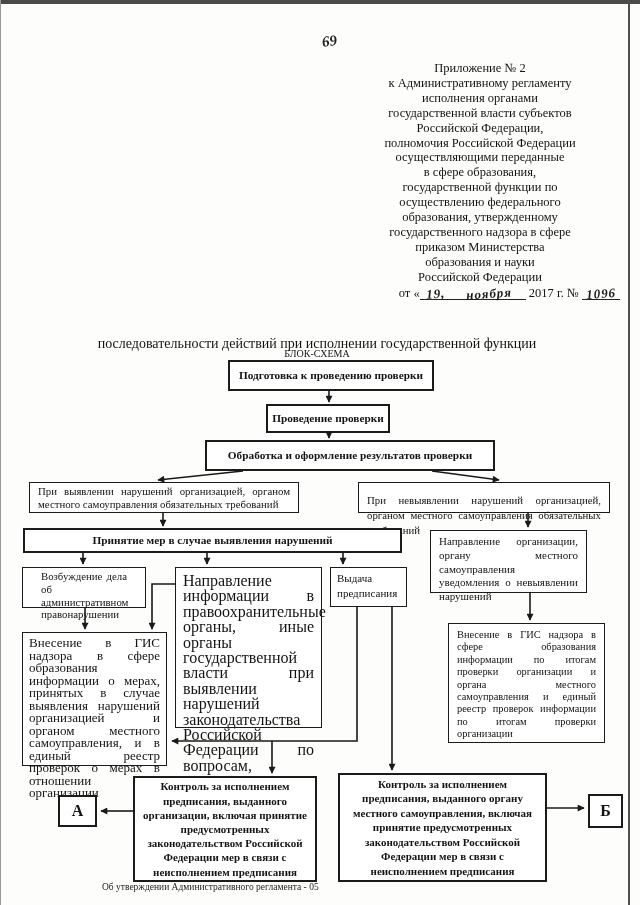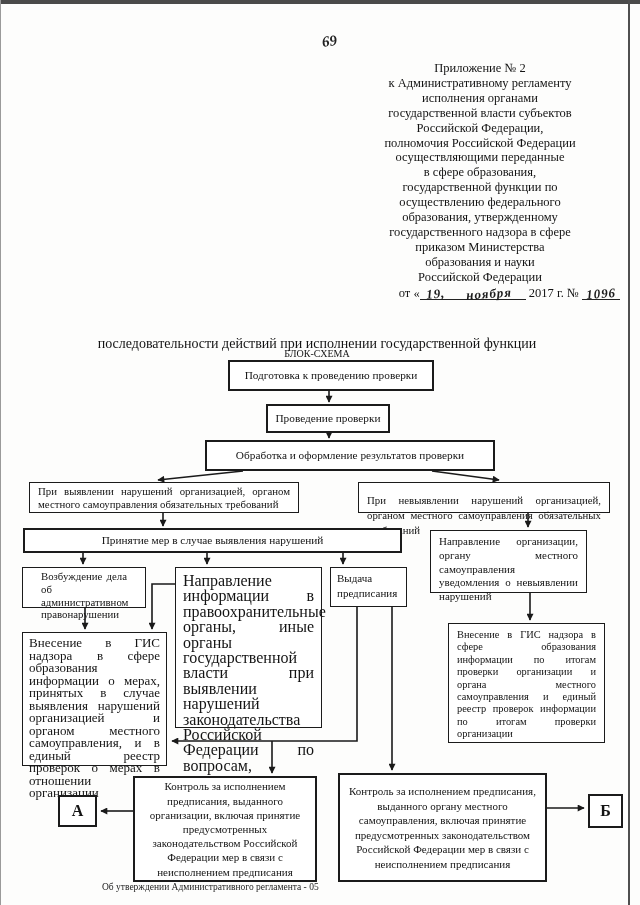--- a/index.html
+++ b/index.html
@@ -23,21 +23,21 @@
 
   .doc-title{position:absolute;left:0;top:316px;width:634px;text-align:center;
              font-size:10px;line-height:19px;margin-top:28px;}
   .doc-subtitle{position:absolute;left:0;top:335px;width:634px;text-align:center;
                 font-size:14px;line-height:18px;}
 
   .node{position:absolute;background:#fff;border:1.5px solid #1b1b1b;box-sizing:border-box;
         font-size:10.8px;line-height:13.4px;color:#141414;}
   .b2{border-width:2px;}
   .bold-center{display:flex;align-items:center;justify-content:center;text-align:center;
-               font-weight:normal;font-size:11.3px;}
+               font-weight:bold;font-size:11.3px;}
   .justify{text-align:justify;}
   .jlast{text-align-last:justify;}
   .terminal{display:flex;align-items:center;justify-content:center;
             font-weight:bold;font-size:16px;}
 
   svg.connectors{position:absolute;left:0;top:0;z-index:0;}
   .node{z-index:1;}
   .footer-note{position:absolute;left:55px;top:882px;font-size:9.5px;color:#1d1d1d;padding-left:47px;}
 </style>
 </head>

